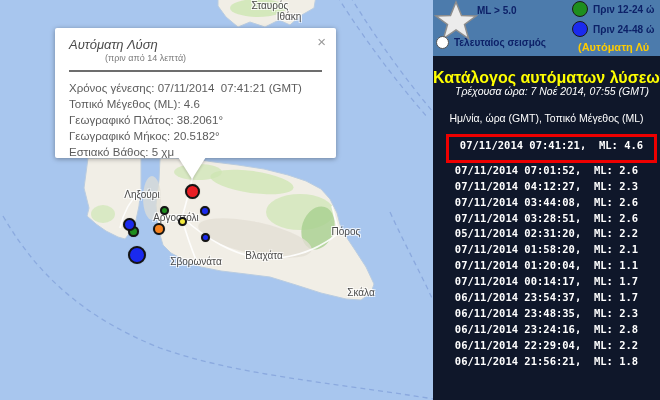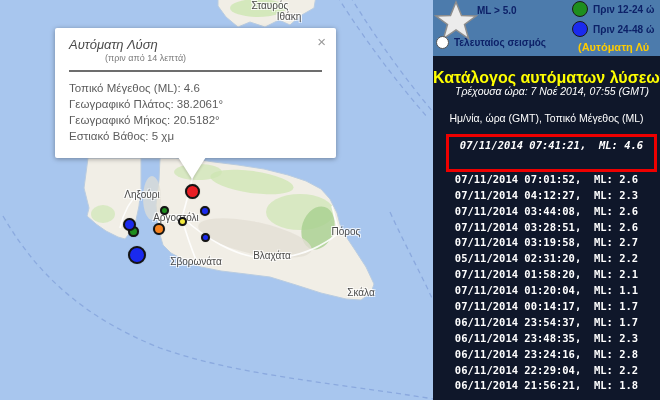--- a/index.html
+++ b/index.html
@@ -32,21 +32,21 @@
   .legend-dot { position:absolute; border-radius:50%; border:1.5px solid #1a1a1a; }
   .legend-auto { position:absolute; font-size:11px; font-weight:bold; color:#ffcc00; white-space:nowrap; }
 
   .catalog { position:absolute; left:0; top:56px; width:227px; height:344px; }
   .cat-title { position:absolute; top:13px; width:100%; text-align:center; color:#ffff00; font-size:16px; font-weight:bold; white-space:nowrap; }
   .cat-time { position:absolute; top:29px; width:100%; text-align:center; color:#ffffff; font-size:10.5px; font-style:italic; white-space:nowrap;padding-left:11px; }
   .cat-cols { position:absolute; top:56px; width:100%; text-align:center; color:#ffffff; font-size:10.5px; white-space:nowrap; }
   .rows { position:absolute; top:78px; left:0; right:0; bottom:0; overflow:hidden; }
   .cat-row { height:15.9px; line-height:15.9px; text-align:center; color:#fff; font-family:"DejaVu Sans Mono", monospace;
     font-weight:bold; font-size:10.5px; white-space:pre; cursor:pointer; }
-  .hl-box { border:3px solid #ee0000; margin:0 3px 0 13px; padding:1px 0 15px 0;font-style:italic; }
+  .hl-box { border:3px solid #ee0000; margin:0 3px 0 13px; padding:1px 0 6px 0; }
 </style>
 </head>
 <body>
 
 <div class="screen">
 
   <div class="map">
     <svg width="433" height="400" viewBox="0 0 433 400">
 
       <rect x="0" y="0" width="433" height="400" fill="#a8c6ee"></rect>
@@ -84,21 +84,21 @@
         <path d="M141,190 C130,200 123,214 120,228"></path>
       </g>
     </svg>
 
     <div id="map-labels">
         <span class="map-label" style="left: 270px; top: 5px;">Σταυρός</span>
         <span class="map-label" style="left: 289px; top: 16px;">Ιθάκη</span>
         <span class="map-label" style="left: 142px; top: 194px;">Ληξούρι</span>
         <span class="map-label" style="left: 176px; top: 217px;">Αργοστόλι</span>
         <span class="map-label" style="left: 196px; top: 261px;">Σβορωνάτα</span>
-        <span class="map-label" style="left: 272px; top: 255px;">Βλαχάτα</span>
+        <span class="map-label" style="left: 264px; top: 255px;">Βλαχάτα</span>
         <span class="map-label" style="left: 346px; top: 231px;">Πόρος</span>
         <span class="map-label" style="left: 361px; top: 292px;">Σκάλα</span>
       </div>
     <div id="map-markers">
         <div class="marker" style="left: 128px; top: 246px; width: 18px; height: 18px; background: rgb(26, 42, 238);"></div>
         <div class="marker" style="left: 127.5px; top: 225.5px; width: 11px; height: 11px; background: rgb(30, 142, 30);"></div>
         <div class="marker" style="left: 122.5px; top: 217.5px; width: 13px; height: 13px; background: rgb(26, 42, 238);"></div>
         <div class="marker" style="left: 159.5px; top: 205.5px; width: 9px; height: 9px; background: rgb(30, 142, 30);"></div>
         <div class="marker" style="left: 200px; top: 206px; width: 10px; height: 10px; background: rgb(26, 42, 238);"></div>
         <div class="marker" style="left: 177.5px; top: 216.5px; width: 9px; height: 9px; background: rgb(242, 233, 62);"></div>
@@ -106,20 +106,21 @@
         <div class="marker" style="left: 200.5px; top: 232.5px; width: 9px; height: 9px; background: rgb(26, 42, 238);"></div>
         <div class="marker" style="left: 184.5px; top: 183.5px; width: 15px; height: 15px; background: rgb(232, 30, 37);"></div>
       </div>
 
     <div class="popup">
       <span class="popup-close">×</span>
       <div class="popup-title">Αυτόματη Λύση</div>
       <div class="popup-subtitle">(πριν από 14 λεπτά)</div>
       <hr>
       <div id="popup-lines">
+          <div class="popup-line">Χρόνος γένεσης: 07/11/2014  07:41:21 (GMT)</div>
           <div class="popup-line">Τοπικό Μέγεθος (ML): 4.6</div>
           <div class="popup-line">Γεωγραφικό Πλάτος: 38.2061°</div>
           <div class="popup-line">Γεωγραφικό Μήκος: 20.5182°</div>
           <div class="popup-line">Εστιακό Βάθος: 5 χμ</div>
         </div>
       <div class="popup-pointer"></div>
     </div>
   </div>
 
   <div class="panel">
@@ -143,21 +144,20 @@
       <div class="cat-time">Τρέχουσα ώρα: 7 Νοέ 2014, 07:55 (GMT)</div>
       <div class="cat-cols">Ημ/νία, ώρα (GMT), Τοπικό Μέγεθος (ML)</div>
       <div class="rows" id="rows">
           <div class="hl-box">
             <div class="cat-row">07/11/2014 07:41:21,  ML: 4.6</div>
           </div>
           <div class="cat-row">07/11/2014 07:01:52,  ML: 2.6</div>
           <div class="cat-row">07/11/2014 04:12:27,  ML: 2.3</div>
           <div class="cat-row">07/11/2014 03:44:08,  ML: 2.6</div>
           <div class="cat-row">07/11/2014 03:28:51,  ML: 2.6</div>
-          <div class="cat-row">07/11/2014 03:19:58,  ML: 2.7</div>
           <div class="cat-row">05/11/2014 02:31:20,  ML: 2.2</div>
           <div class="cat-row">07/11/2014 01:58:20,  ML: 2.1</div>
           <div class="cat-row">07/11/2014 01:20:04,  ML: 1.1</div>
           <div class="cat-row">07/11/2014 00:14:17,  ML: 1.7</div>
           <div class="cat-row">06/11/2014 23:54:37,  ML: 1.7</div>
           <div class="cat-row">06/11/2014 23:48:35,  ML: 2.3</div>
           <div class="cat-row">06/11/2014 23:24:16,  ML: 2.8</div>
           <div class="cat-row">06/11/2014 22:29:04,  ML: 2.2</div>
           <div class="cat-row">06/11/2014 21:56:21,  ML: 1.8</div>
         </div>

